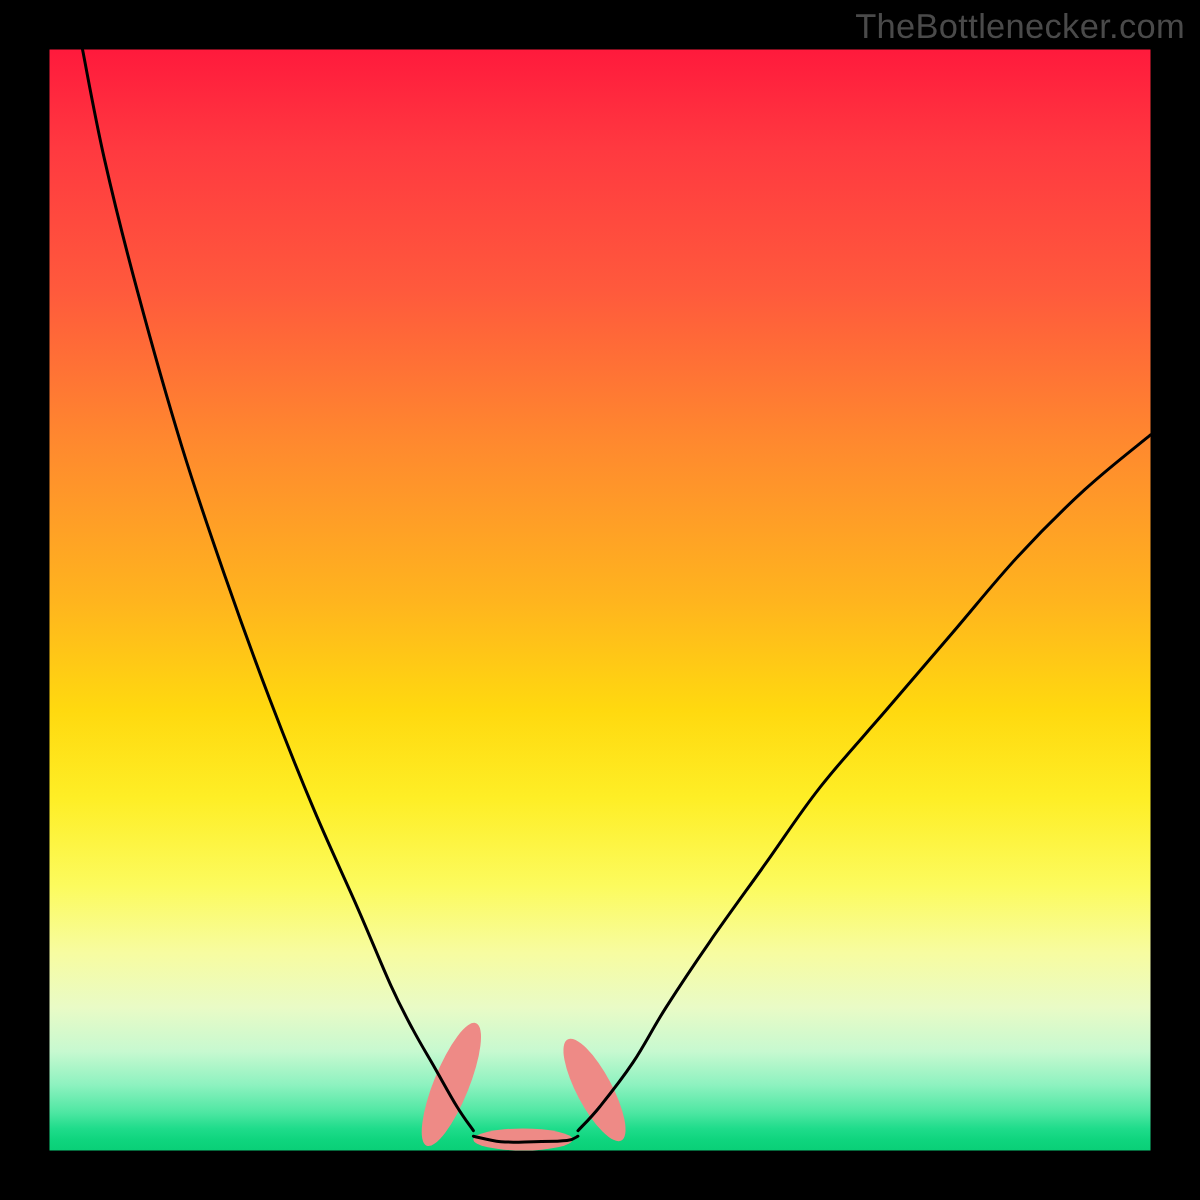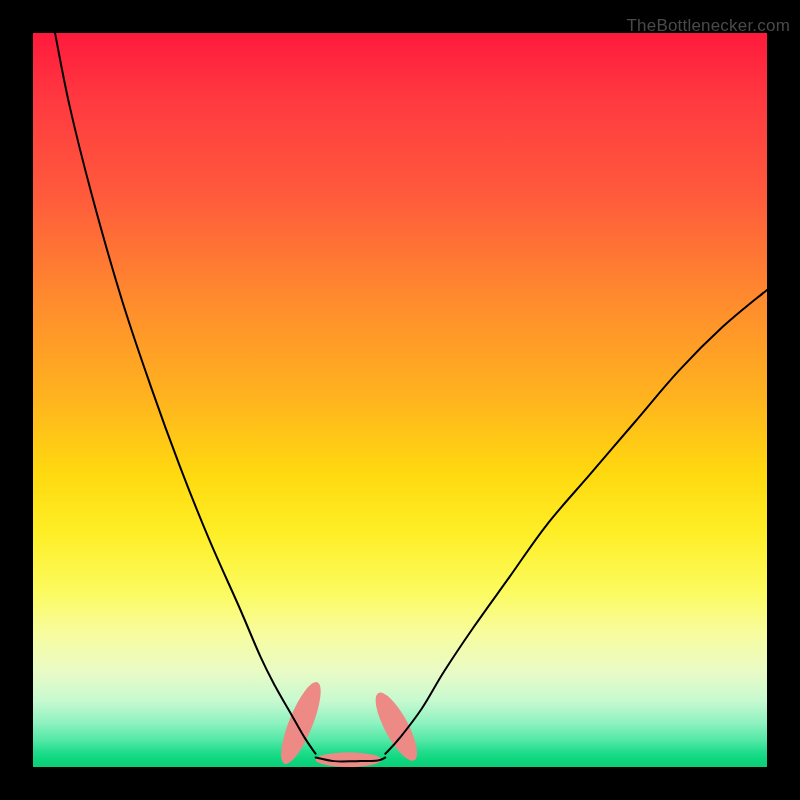--- a/index.html
+++ b/index.html
@@ -47,24 +47,24 @@
   .curve-svg {
     position: absolute;
     left: 0;
     top: 0;
     width: 734px;
     height: 734px;
     overflow: visible;
   }
   .watermark {
     position: absolute;
-    top: 16px;
+    top: 4px;
     right: 10px;
     color: #4a4a4a;
-    font-size: 17px;
+    font-size: 23px;
     font-weight: 500;
     letter-spacing: 0.2px;
     user-select: none;
   }
 </style>
 </head>
 <body>
 
 <div class="frame">
   <div class="plot-area">

